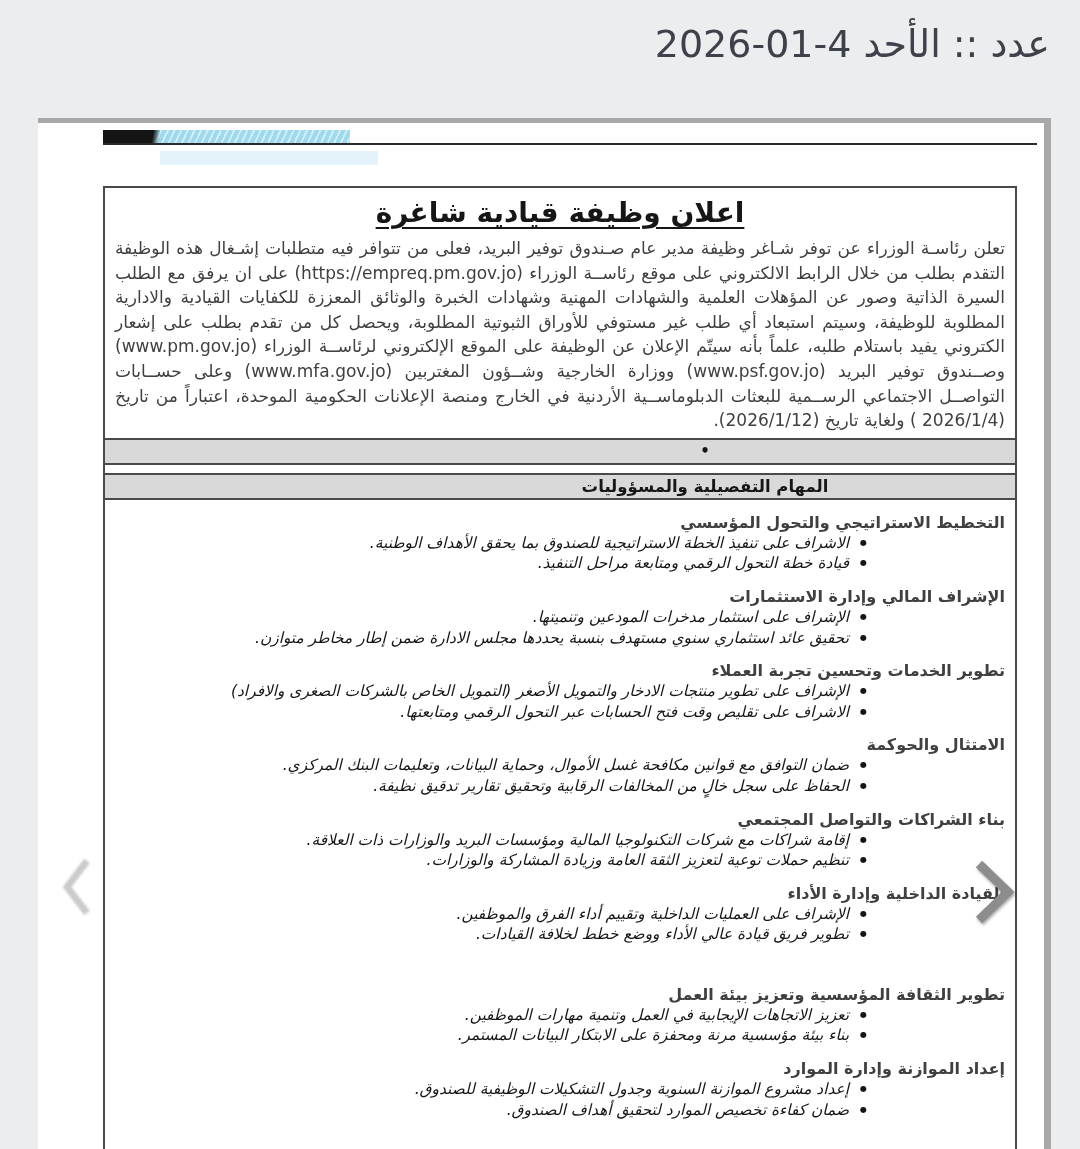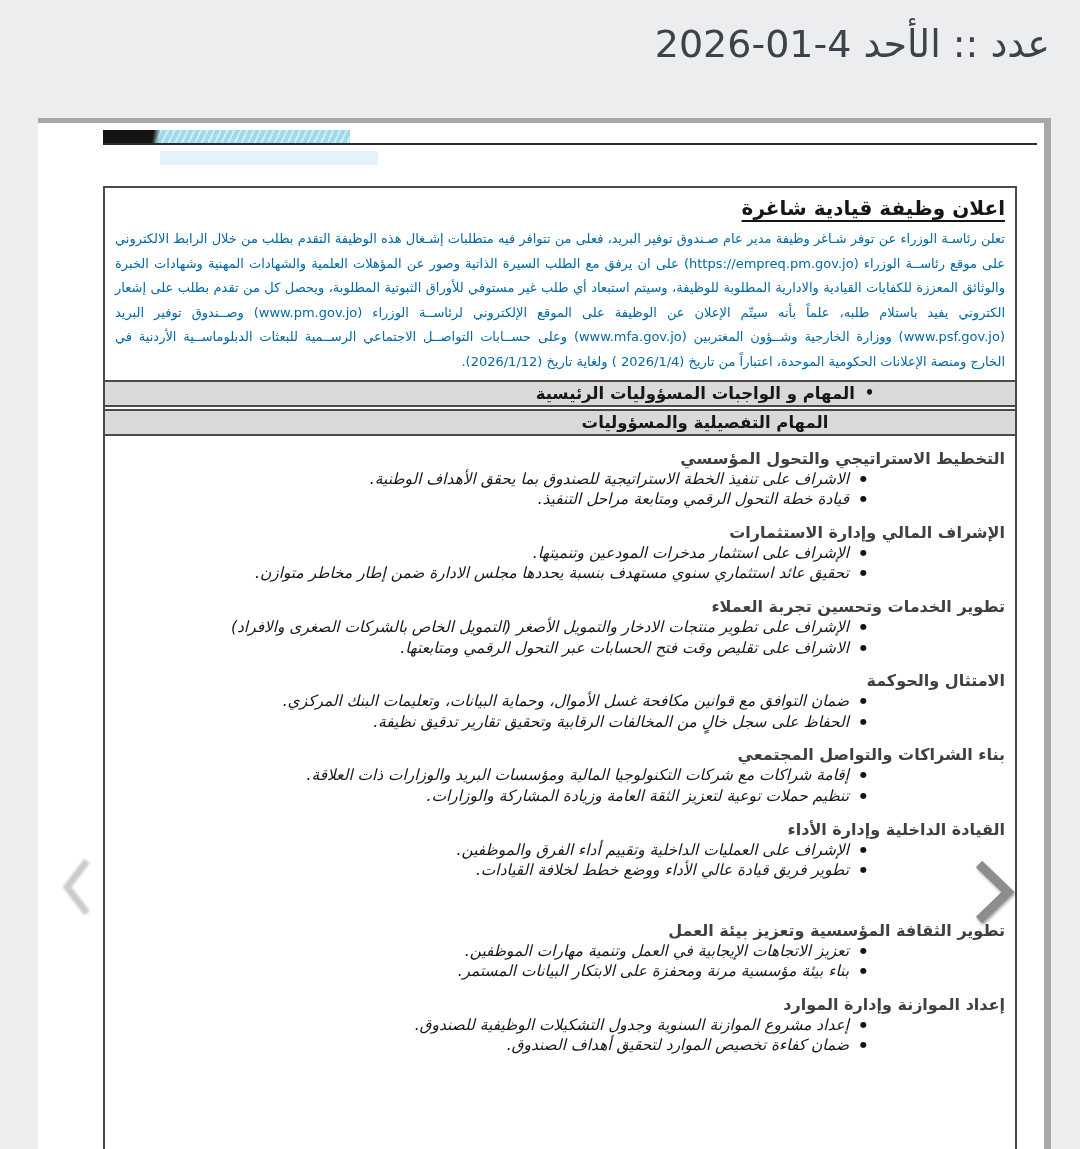--- a/index.html
+++ b/index.html
@@ -30,34 +30,34 @@
   }
   .deco-ghost{position:absolute;left:122px;top:28px;width:218px;height:14px;background:rgba(162,216,236,.30);}
   
   .doc{
     position:absolute;left:65px;top:63px;width:914px;bottom:-6px;
     box-sizing:border-box;background:#fff;color:#161616;
     border:2px solid #4a4a4a;border-bottom:none;
     padding:6px 10px 0;direction:rtl;text-align:right;overflow:hidden;
   }
   .doc-title{
-    text-align:right;font-weight:bold;font-size:20px;margin:2px 0 7px;
+    text-align:center;font-weight:bold;font-size:28px;margin:2px 0 7px;
     text-decoration:underline;text-underline-offset:5px;text-decoration-thickness:2px;
   }
   .doc-intro{
-    margin:0;font-size:13px;line-height:24.6px;text-align:justify;color:#0369a1;
+    margin:0;font-size:17px;line-height:24.6px;text-align:justify;color:#404040;
   }
   .bar{
     margin:5px -10px 0;background:#d9d9d9;
     border-top:2px solid #4a4a4a;border-bottom:2px solid #4a4a4a;
     font-weight:bold;font-size:16.5px;line-height:21px;padding:1px 0;
     display:flex;justify-content:center;align-items:center;gap:10px;
     padding-left:290px;box-sizing:border-box;
   }
-  .bar2{margin-top:2px;align-items:flex-end;}
+  .bar2{margin-top:8px;align-items:flex-end;}
   .bar-bullet{font-size:15px;line-height:21px;}
   .sec-title{font-weight:bold;font-size:16px;margin:13px 0 0;color:#404040;}
   .sec-title.gapped{margin-top:40px;}
   .doc-bullets{list-style:none;margin:1px 138px 0 0;padding:0;font-size:15.4px;color:#151515;font-style:italic;}
   .doc-bullets li{display:flex;gap:11px;line-height:20.6px;align-items:flex-start;}
   .doc-bullets li::before{content:'●';font-size:8px;line-height:20.6px;flex:0 0 auto;}
   
   .nav-arrow{position:absolute;z-index:5;cursor:pointer;background:none;border:none;padding:0;}
   .nav-arrow.left{left:58px;top:856px;filter:blur(1.1px);}
   .nav-arrow.right{left:972px;top:860px;filter:blur(.6px) drop-shadow(1px 2px 1.5px rgba(0,0,0,.35));}
@@ -73,21 +73,20 @@
   <div class="deco-line"></div>
   <div class="deco-strip"></div>
   <div class="deco-ghost"></div>
 
   <div class="doc">
     <div class="doc-title">اعلان وظيفة قيادية شاغرة</div>
     <p class="doc-intro">تعلن رئاسـة الوزراء عن توفر شـاغر وظيفة مدير عام صـندوق توفير البريد، فعلى من تتوافر فيه متطلبات إشـغال هذه الوظيفة التقدم بطلب من خلال الرابط الالكتروني على موقع رئاســة الوزراء (https://empreq.pm.gov.jo) على ان يرفق مع الطلب السيرة الذاتية وصور عن المؤهلات العلمية والشهادات المهنية وشهادات الخبرة والوثائق المعززة للكفايات القيادية والادارية المطلوبة للوظيفة، وسيتم استبعاد أي طلب غير مستوفي للأوراق الثبوتية المطلوبة، ويحصل كل من تقدم بطلب على إشعار الكتروني يفيد باستلام طلبه، علماً بأنه سيتّم الإعلان عن الوظيفة على الموقع الإلكتروني لرئاســة الوزراء (www.pm.gov.jo) وصــندوق توفير البريد (www.psf.gov.jo) ووزارة الخارجية وشــؤون المغتربين (www.mfa.gov.jo) وعلى حســابات التواصــل الاجتماعي الرســمية للبعثات الدبلوماســية الأردنية في الخارج ومنصة الإعلانات الحكومية الموحدة، اعتباراً من تاريخ (2026/1/4 ) ولغاية تاريخ (2026/1/12).</p>
 
     <div class="bar bar1">
       <span class="bar-bullet">•</span>
-      <span>المهام و الواجبات المسؤوليات الرئيسية</span>
     </div>
     <div class="bar bar2">
       <span>المهام التفصيلية والمسؤوليات</span>
     </div>
 
     <div id="sections">
         <div class="sec-title">التخطيط الاستراتيجي والتحول المؤسسي</div>
         <ul class="doc-bullets">
           <li>الاشراف على تنفيذ الخطة الاستراتيجية للصندوق بما يحقق الأهداف الوطنية.</li>
           <li>قيادة خطة التحول الرقمي ومتابعة مراحل التنفيذ.</li>

